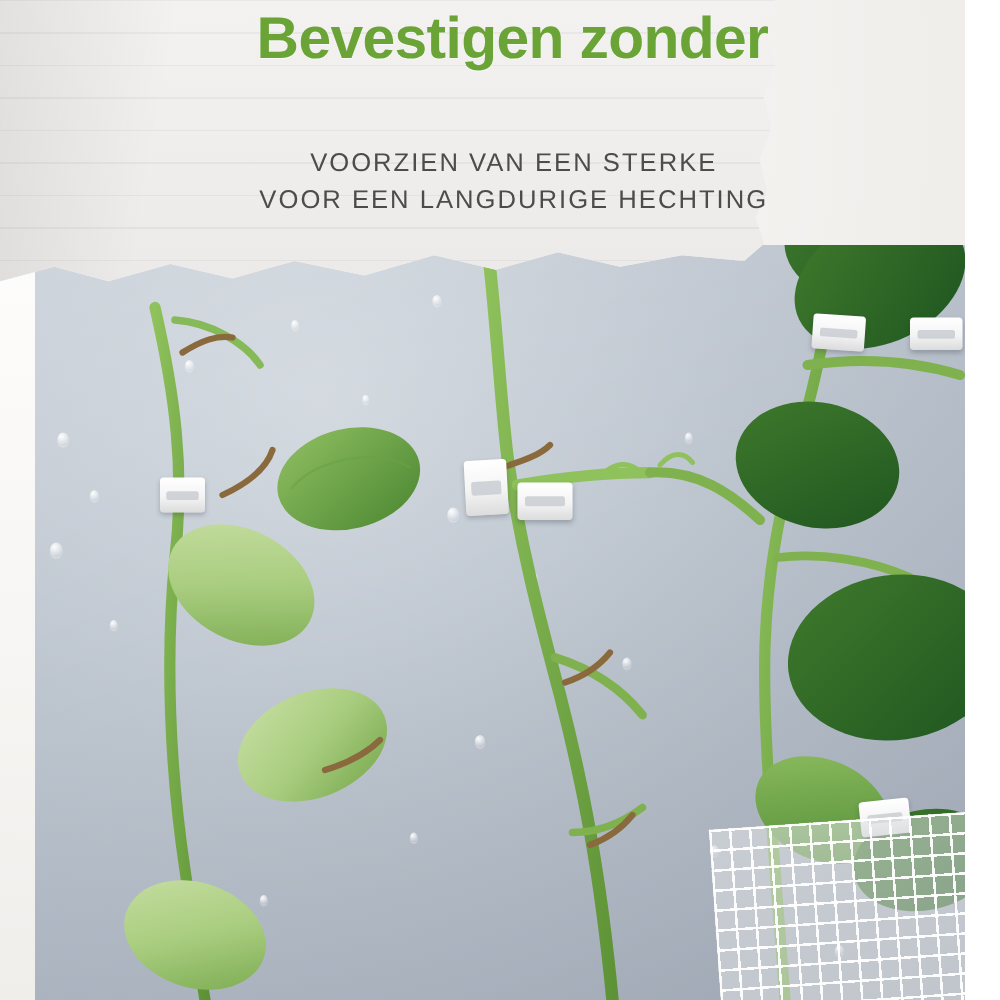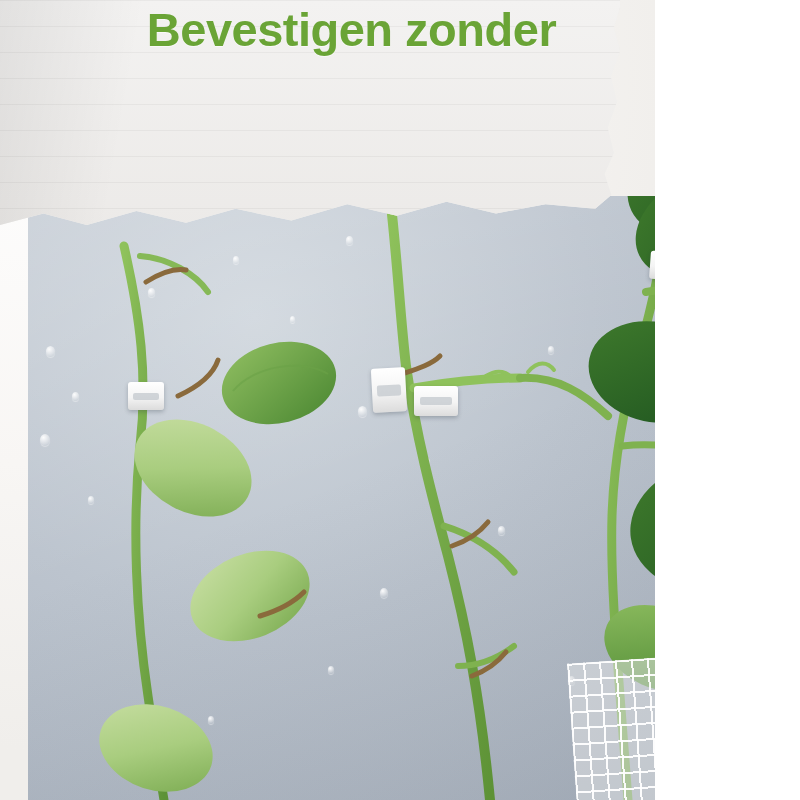--- a/index.html
+++ b/index.html
@@ -5,21 +5,21 @@
   html, body {
     margin: 0;
     padding: 0;
     background: #ffffff;
   }
   body {
     font-family: "Liberation Sans", sans-serif;
   }
   .poster {
     position: relative;
-    width: 655px;
+    width: 772px;
     height: 800px;
     overflow: hidden;
     background: #f2f0ee;
   }
 
   
   .marble-bg {
     position: absolute;
     inset: 0;
     background:
@@ -285,15 +285,17 @@
   <div class="banner">
     <div class="banner-texture"></div>
     <div class="banner-shade"></div>
   </div>
 
   <div class="headline">
     <span>Bevestigen zonder</span>
   </div>
 
   <div class="subline">
+    <span>Voorzien van een sterke</span>
+    <span>voor een langdurige hechting</span>
   </div>
 
 </div>
 
 </body></html>

